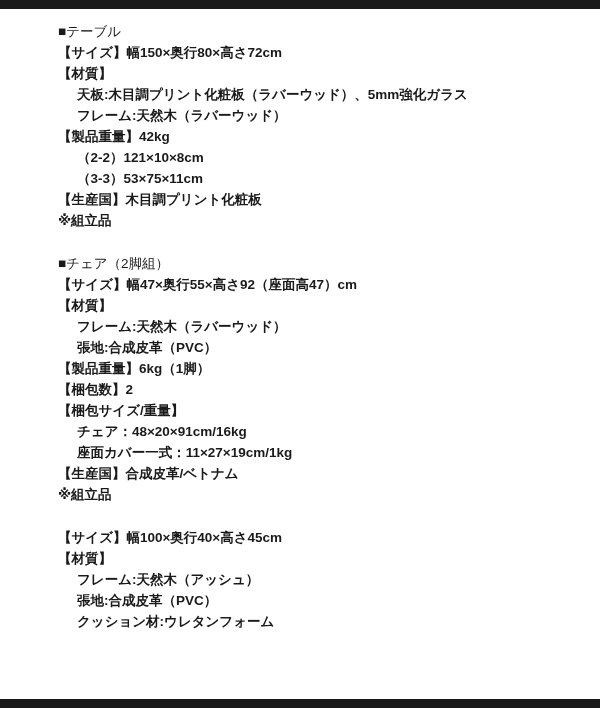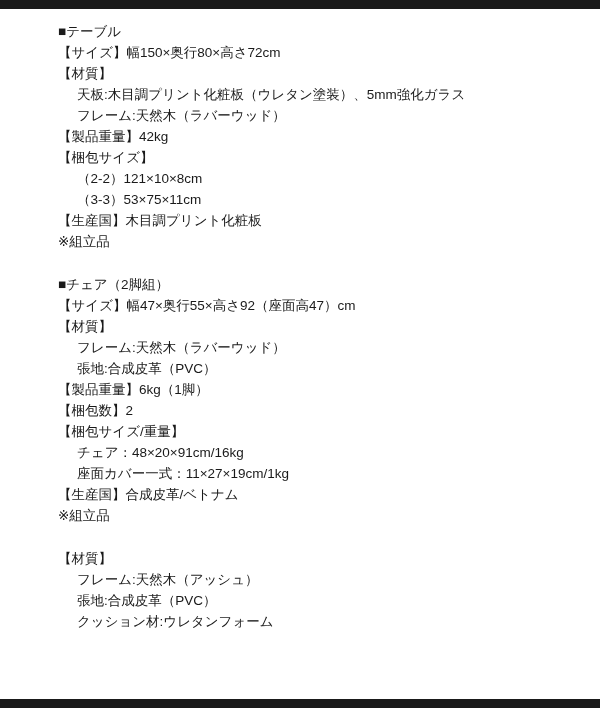--- a/index.html
+++ b/index.html
@@ -43,62 +43,63 @@
     margin-bottom: 22px;
   }
   .spec-block:last-child {
     margin-bottom: 0;
   }
   .line {
     font-size: 13.5px;
     line-height: 21px;
     white-space: pre;
     letter-spacing: 0px;
+    font-weight: bold;
   }
   .line.heading {
     font-weight: normal;
   }
   .line.indent1 {
     padding-left: 19px;
   }
 </style>
 </head>
 <body style="background: rgb(255, 255, 255); color: rgb(26, 26, 26);">
 
 <div class="page">
   <div class="bar-top" style="background: rgb(26, 26, 26);"></div>
   <div class="content">
       <div class="spec-block">
         <div class="line heading">■テーブル</div>
         <div class="line">【サイズ】幅150×奥行80×高さ72cm</div>
         <div class="line">【材質】</div>
-        <div class="line indent1">天板:木目調プリント化粧板（ウレタン塗装）、5mm強化ガラス</div>
+        <div class="line indent1">天板:木目調プリント化粧板（ラバーウッド）、5mm強化ガラス</div>
         <div class="line indent1">フレーム:天然木（ラバーウッド）</div>
         <div class="line">【製品重量】42kg</div>
-        <div class="line">【梱包サイズ】</div>
         <div class="line indent1">（2-2）121×10×8cm</div>
         <div class="line indent1">（3-3）53×75×11cm</div>
         <div class="line">【生産国】木目調プリント化粧板</div>
         <div class="line">※組立品</div>
       </div>
       <div class="spec-block">
         <div class="line heading">■チェア（2脚組）</div>
         <div class="line">【サイズ】幅47×奥行55×高さ92（座面高47）cm</div>
         <div class="line">【材質】</div>
         <div class="line indent1">フレーム:天然木（ラバーウッド）</div>
         <div class="line indent1">張地:合成皮革（PVC）</div>
         <div class="line">【製品重量】6kg（1脚）</div>
         <div class="line">【梱包数】2</div>
         <div class="line">【梱包サイズ/重量】</div>
         <div class="line indent1">チェア：48×20×91cm/16kg</div>
         <div class="line indent1">座面カバー一式：11×27×19cm/1kg</div>
         <div class="line">【生産国】合成皮革/ベトナム</div>
         <div class="line">※組立品</div>
       </div>
       <div class="spec-block">
+        <div class="line">【サイズ】幅100×奥行40×高さ45cm</div>
         <div class="line">【材質】</div>
         <div class="line indent1">フレーム:天然木（アッシュ）</div>
         <div class="line indent1">張地:合成皮革（PVC）</div>
         <div class="line indent1">クッション材:ウレタンフォーム</div>
       </div>
     </div>
   <div class="bar-bottom" style="background: rgb(26, 26, 26);"></div>
 </div>
 
 </body></html>

